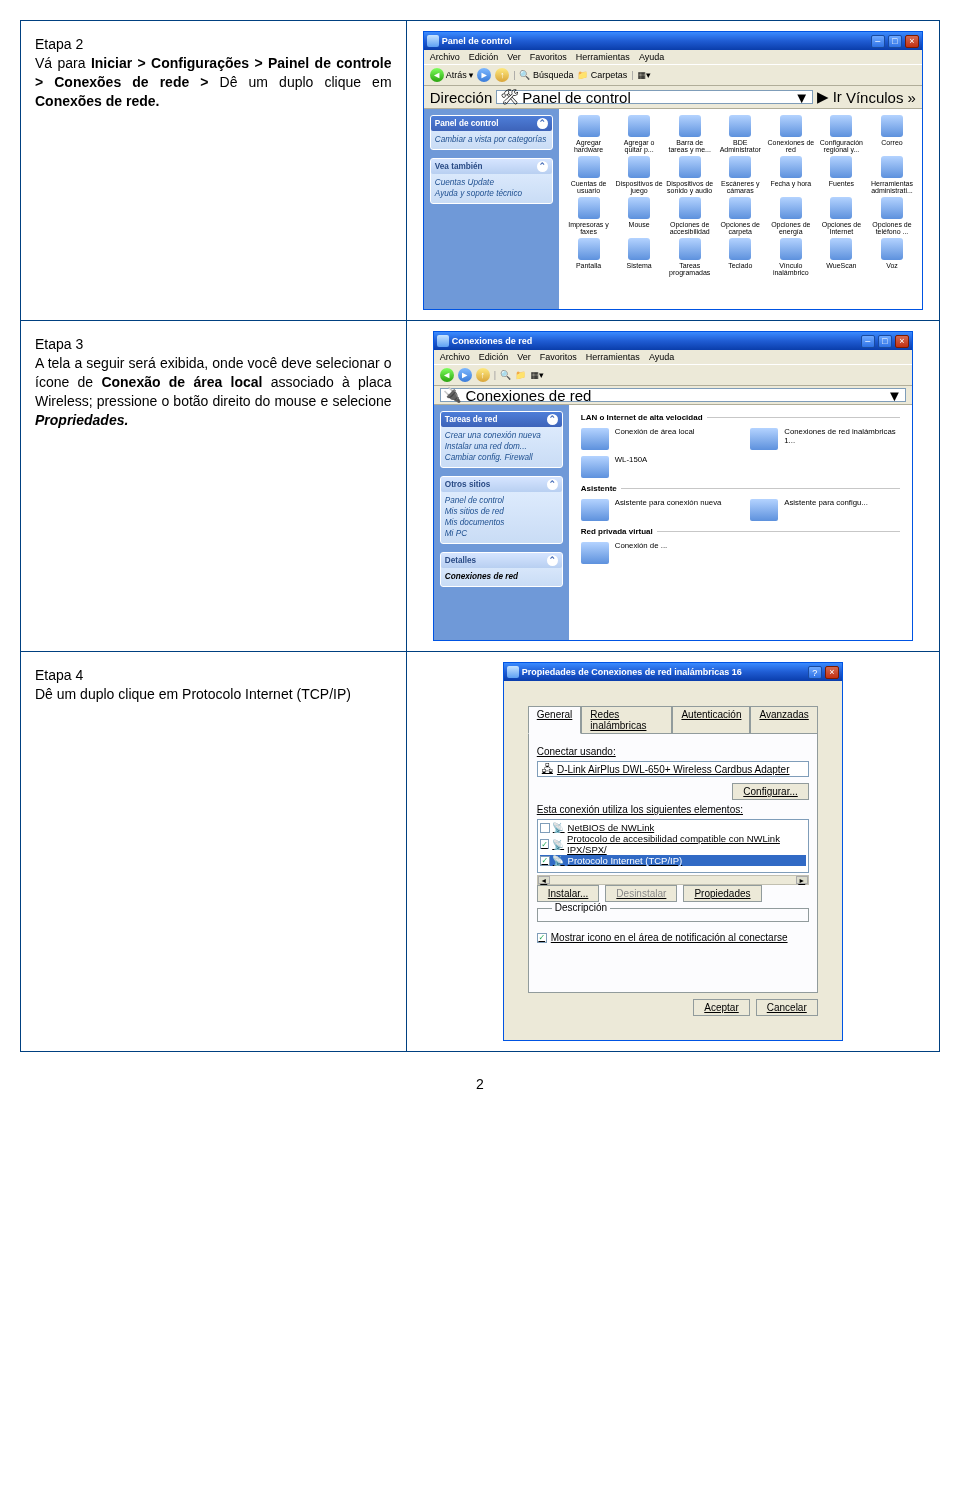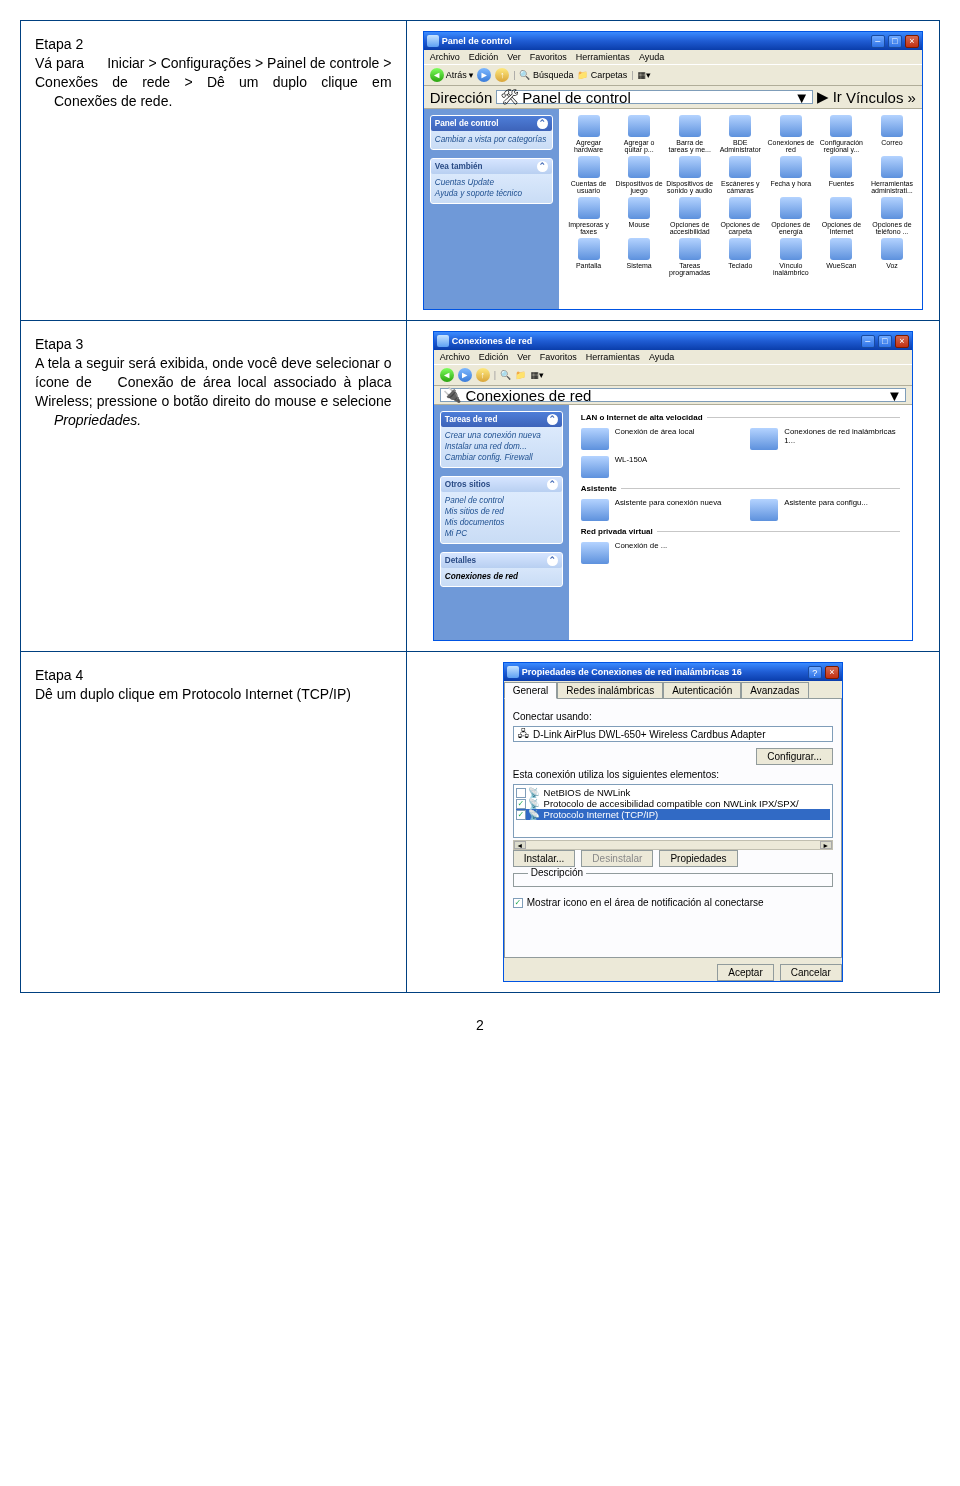--- a/index.html
+++ b/index.html
@@ -28,21 +28,21 @@
     line-height: 1.35;
     text-align: justify;
   }
   .right-col {
     width: 58%;
     padding: 10px;
     display: flex;
     align-items: flex-start;
     justify-content: center;
   }
-  .bold { font-weight: normal; margin-left: 19px; }
+  .bold { font-weight: bold; }
   .italic { font-style: italic; }
   .page-num {
     text-align: center;
     font-size: 14px;
     padding: 4px 0 14px;
   }
   
   .win {
     width: 500px;
     border: 1px solid #0054E3;
@@ -83,21 +83,21 @@
   
   .win2 {width:480px;}
   .win2 .explorer-body{height:235px;}
   .win2 .iconpane{grid-template-columns:repeat(2,1fr);gap:12px 40px;}
   .nc-section-label{grid-column:1/3;font-weight:bold;font-size:8px;display:flex;align-items:center;gap:4px;}
   .nc-section-label::after{content:"";flex:1;height:1px;background:#c7c7c7;}
   .nc-item{display:flex;gap:6px;align-items:flex-start;font-size:7.8px;line-height:1.1;}
   .nc-ico{width:28px;height:22px;background:linear-gradient(#b4d3ff,#5d91dd);border-radius:2px;flex-shrink:0;}
   
   .dlg{width:340px;border:1px solid #0054E3;background:#ECE9D8;font-family:Tahoma,sans-serif;font-size:10px;}
-  .dlg .body{padding:0;}
+  .dlg .body{padding:24px;text-decoration:underline;}
   .tabs{display:flex;font-size:10px;}
   .tab{padding:2px 8px;border:1px solid #919b9c;background:#ECE9D8;position:relative;top:1px;}
   .tab.active{background:#fcfcfe;border-bottom:1px solid #fcfcfe;}
   .tabpanel{border:1px solid #919b9c;background:#fcfcfe;padding:8px;min-height:260px;}
   .fieldrow{margin:4px 0;}
   .txtbox{background:#fff;border:1px solid #7f9db9;height:16px;display:flex;align-items:center;padding:0 4px;font-size:10px;gap:4px;}
   .btn{background:#ECE9D8;border:1px solid #919b9c;padding:2px 10px;font-size:10px;}
   .listbox{background:#fff;border:1px solid #7f9db9;height:54px;overflow:hidden;font-size:9.5px;padding:2px;}
   .listbox .li{display:flex;align-items:center;gap:3px;padding:0 0;}
   .listbox .li.sel{background:#316AC5;color:#fff;}

